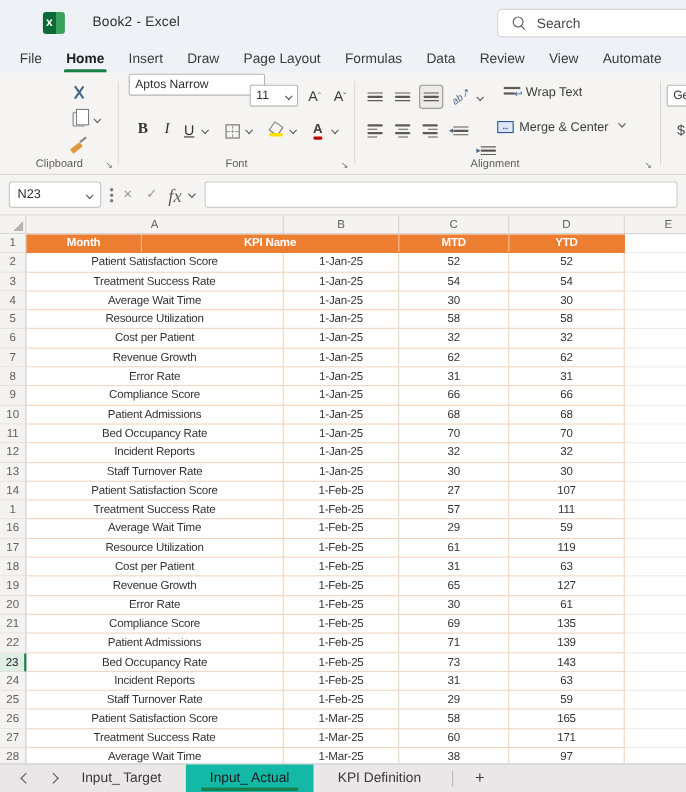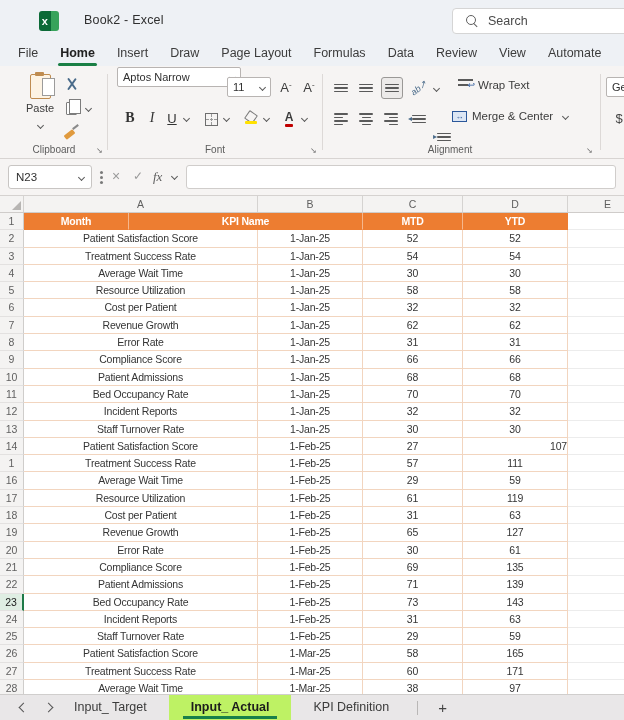--- a/index.html
+++ b/index.html
@@ -86,38 +86,38 @@
   .orient { font-size:9px; color:#4a6b8a; transform:rotate(-38deg); font-style:italic; }
   .indentic { position:relative; }
   .indentic .arrow { position:absolute; left:-1px; top:4px; font-size:8px; color:#4a6b8a; }
   .wrapic { position:relative; width:15px; height:13px; }
   .wrapic i { position:absolute; left:0; height:1.5px; background:#5a5a5a; width:15px; }
   .wrapic i:nth-child(1){ top:1px; } .wrapic i:nth-child(2){ top:6px; width:10px; }
   .wrapic:after { content:"↩"; position:absolute; right:-2px; top:2px; font-size:9px; color:#2b579a; }
   .mergeic { width:15px; height:11px; border:1.2px solid #2b579a; background:#dce6f4; color:#2b579a;
              font-size:8px; line-height:9px; text-align:center; }
   .rbtn-label { font-size:11.5px; color:#3c3c3c; margin-left:5px; white-space:nowrap; }
-  .hstack { position:absolute; display:flex; align-items:center; }
+  .hstack { position:absolute; display:flex; }
   .currency { font-size:13px; color:#444; }
 
   
   .fbar { position:absolute; top:159px; left:0; width:624px; height:37px; background:#f6f4f3;
           border-bottom:1px solid #d5d2d0; }
   .namebox { position:absolute; left:8px; top:6px; width:84px; height:24px; background:#fff;
              border:1px solid #c8c5c3; border-radius:3px; display:flex; align-items:center;
              padding:0 7px; font-size:11.5px; color:#2f2f2f; }
   .namebox .chev { margin-left:auto; }
   .vdots { position:absolute; left:100px; top:17px; width:3px; height:3px; background:#7a7a7a; border-radius:50%;
            box-shadow:0 -5px 0 #7a7a7a, 0 5px 0 #7a7a7a; }
   .fx-cancel { position:absolute; left:112px; top:9px; font-size:14px; color:#9a9a9a; }
   .fx-cancel:after { content:"×"; }
   .fx-enter { position:absolute; left:133px; top:10px; font-size:12px; color:#9a9a9a; }
   .fx-enter:after { content:"✓"; }
   .fx-label { position:absolute; left:153px; top:10px; font-family:"Liberation Serif",serif; font-style:italic;
-              font-size:13px; color:#5f5f5f; }
+              font-size:17px; color:#5f5f5f; }
   .fbar .fchev { position:absolute; left:172px; top:15px; }
   .finput { position:absolute; left:186px; top:6px; width:430px; height:24px; background:#fff;
             border:1px solid #d0cdcb; border-radius:3px; font-size:11px; padding:0 6px; line-height:22px; }
 
   
   .colhdrs { position:absolute; top:196px; left:0; width:624px; height:17px; display:flex; background:#f4f3f2;
              border-bottom:1px solid #cfccca; }
   .colhdr { border-right:1px solid #d5d3d1; font-size:10.5px; color:#5f5f5f; text-align:center; line-height:16px; flex:0 0 auto; }
   .cornercell { position:relative; }
   .cornercell .tri { position:absolute; right:2px; bottom:2px; width:0; height:0;
@@ -135,21 +135,21 @@
   .cell.hcell-last { border-right:1px solid #ED7D31; }
 
   
   .sheetbar { position:absolute; top:694px; left:0; width:624px; height:26px; background:#e9e7e8;
               border-top:1px solid #d0cecd; display:flex; align-items:center; z-index:5; }
   .navchev { width:7px; height:7px; border-left:1.6px solid #555; border-bottom:1.6px solid #555; flex:0 0 auto; }
   .navchev.prev { transform:rotate(45deg); margin-left:20px; }
   .navchev.next { transform:rotate(-135deg); margin-left:18px; }
   .stab { position:relative; font-size:12.5px; color:#3b3b3b; padding:0 22px; height:26px; line-height:25px; white-space:nowrap; }
   .stab:first-of-type { margin-left:42px; }
-  .stab.active { background:#bef264; font-weight:bold; color:#1c1c1c; }
+  .stab.active { background:#14b8a6; font-weight:normal; color:#1c1c1c; }
   .stab.active:after { content:""; position:absolute; left:14px; right:14px; bottom:2px; height:2.5px; background:#17804a; }
   .stab-divider { width:1px; height:14px; background:#b9b7b6; margin:0 6px; flex:0 0 auto; }
   .addsheet { font-size:15px; color:#444; margin-left:14px; }
 </style>
 </head>
 <body>
 
 <div class="titlebar">
   <div class="xl-logo"><span>x</span></div>
   <div class="doc-title">Book2  -  Excel</div>
@@ -168,27 +168,20 @@
     <span class="rtab">Formulas</span>
     <span class="rtab">Data</span>
     <span class="rtab">Review</span>
     <span class="rtab">View</span>
     <span class="rtab">Automate</span>
     <span class="rtab">Developer</span>
   </div>
 
 <div class="ribbon">
 
-  <div class="paste-wrap">
-    <div class="clipboard">
-        <span class="page"></span>
-      </div>
-    <div class="paste-label">Paste</div>
-    <span class="chev"></span>
-  </div>
   <div class="iconbtn" style="left:62px;top:10px;width:18px;height:16px">
     <span class="scissors"></span>
   </div>
   <div class="iconbtn" style="left:63px;top:34px;width:16px;height:16px">
     <span class="copyic"></span>
   </div>
   <span class="chev" style="position:absolute;left:86px;top:40px"></span>
   <div class="iconbtn" style="left:62px;top:58px;width:18px;height:16px">
     <span class="brush"></span>
   </div>
@@ -456,21 +449,21 @@
       <div class="cell" style="flex-basis: 105px;">1-Jan-25</div>
       <div class="cell" style="flex-basis: 100px;">30</div>
       <div class="cell" style="flex-basis: 105px;">30</div>
       <div class="cell ecell" style="flex-basis: 80px;"></div>
     </div>
     <div class="grow">
       <div class="rowhdr">14</div>
       <div class="cell" style="flex-basis: 234px;">Patient Satisfaction Score</div>
       <div class="cell" style="flex-basis: 105px;">1-Feb-25</div>
       <div class="cell" style="flex-basis: 100px;">27</div>
-      <div class="cell" style="flex-basis: 105px; text-align: right;">107</div>
+      <div class="cell" style="flex-basis: 105px;">107</div>
       <div class="cell ecell" style="flex-basis: 80px;"></div>
     </div>
     <div class="grow">
       <div class="rowhdr">1</div>
       <div class="cell" style="flex-basis: 234px;">Treatment Success Rate</div>
       <div class="cell" style="flex-basis: 105px;">1-Feb-25</div>
       <div class="cell" style="flex-basis: 100px;">57</div>
       <div class="cell" style="flex-basis: 105px;">111</div>
       <div class="cell ecell" style="flex-basis: 80px;"></div>
     </div>

